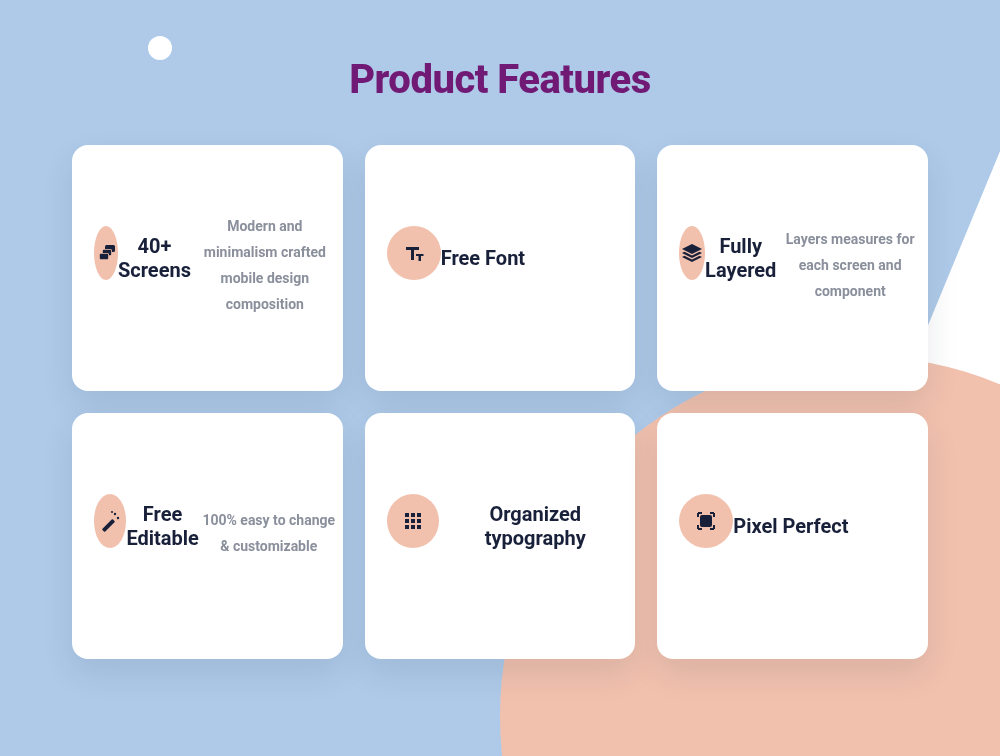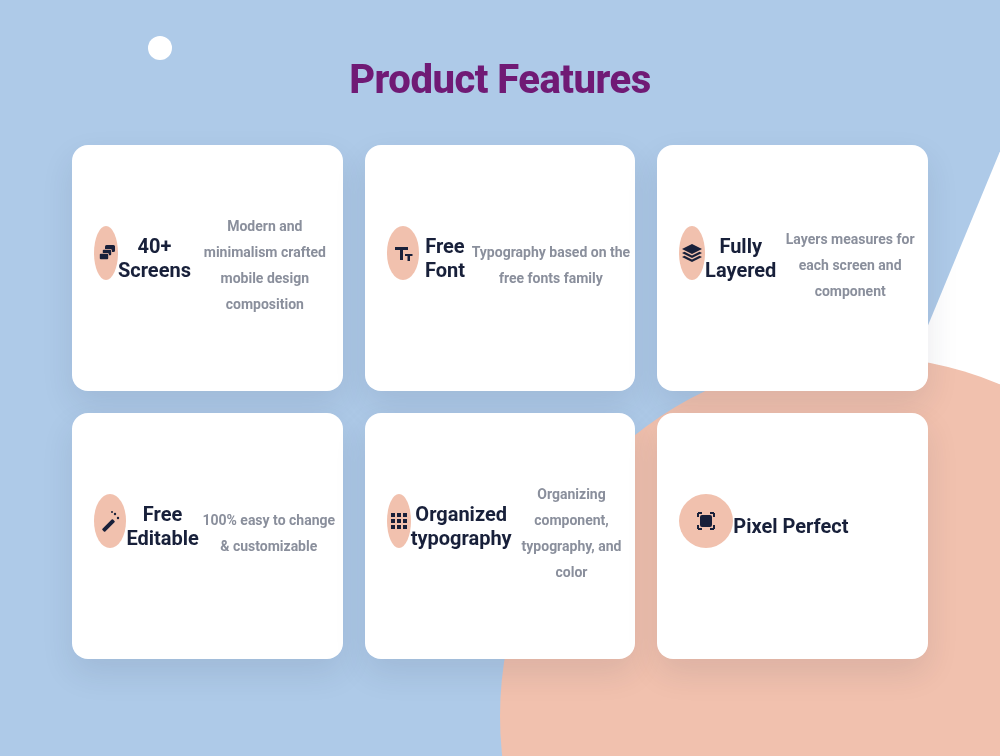--- a/index.html
+++ b/index.html
@@ -127,21 +127,20 @@
     </div>
 
     <div class="card">
       <div class="icon-circle">
         <svg viewBox="0 0 24 24">
             <path d="M4 6v3h5v10h3V9h5V6H4z"></path>
             <path d="M14 13v2h2.5v5H19v-5h2.5v-2H14z"></path>
           </svg>
       </div>
       <div class="card-title">Free Font</div>
-      <div class="card-desc">Typography based on the free fonts family</div>
     </div>
 
     <div class="card">
       <div class="icon-circle">
         <svg viewBox="0 0 24 24">
             <path d="M12 3 2 8.5 12 14l10-5.5L12 3zm-8 9 8 4.5 8-4.5-2.1-1.2L12 17 6.1 10.8 4 12zm0 4 8 4.5 8-4.5-2.1-1.2L12 21 6.1 14.8 4 16z" opacity="0"></path>
         <path d="M12 3 2 8l10 5 10-5-10-5z"></path>
         <path d="M2 12l10 5 10-5-2.5-1.25L12 14.5 4.5 10.75 2 12z"></path>
         <path d="M2 16l10 5 10-5-2.5-1.25L12 18.5 4.5 14.75 2 16z"></path>
         </svg>
@@ -171,21 +170,20 @@
             <rect x="16" y="4" width="4" height="4"></rect>
           <rect x="4" y="10" width="4" height="4"></rect>
             <rect x="10" y="10" width="4" height="4"></rect>
             <rect x="16" y="10" width="4" height="4"></rect>
           <rect x="4" y="16" width="4" height="4"></rect>
             <rect x="10" y="16" width="4" height="4"></rect>
             <rect x="16" y="16" width="4" height="4"></rect>
         </svg>
       </div>
       <div class="card-title">Organized typography</div>
-      <div class="card-desc">Organizing component, typography, and color</div>
     </div>
 
     <div class="card">
       <div class="icon-circle">
         <svg viewBox="0 0 24 24" fill="none" stroke="#18203a" stroke-width="2">
           <rect x="7" y="7" width="10" height="10" rx="1"></rect>
           <path d="M4 4h4M4 4v4M20 4h-4M20 4v4M4 20h4M4 20v-4M20 20h-4M20 20v-4"></path>
           <text x="12" y="15" text-anchor="middle" font-size="8" font-weight="700" fill="#18203a" stroke="none" font-family="Arial">A</text>
         </svg>
       </div>

